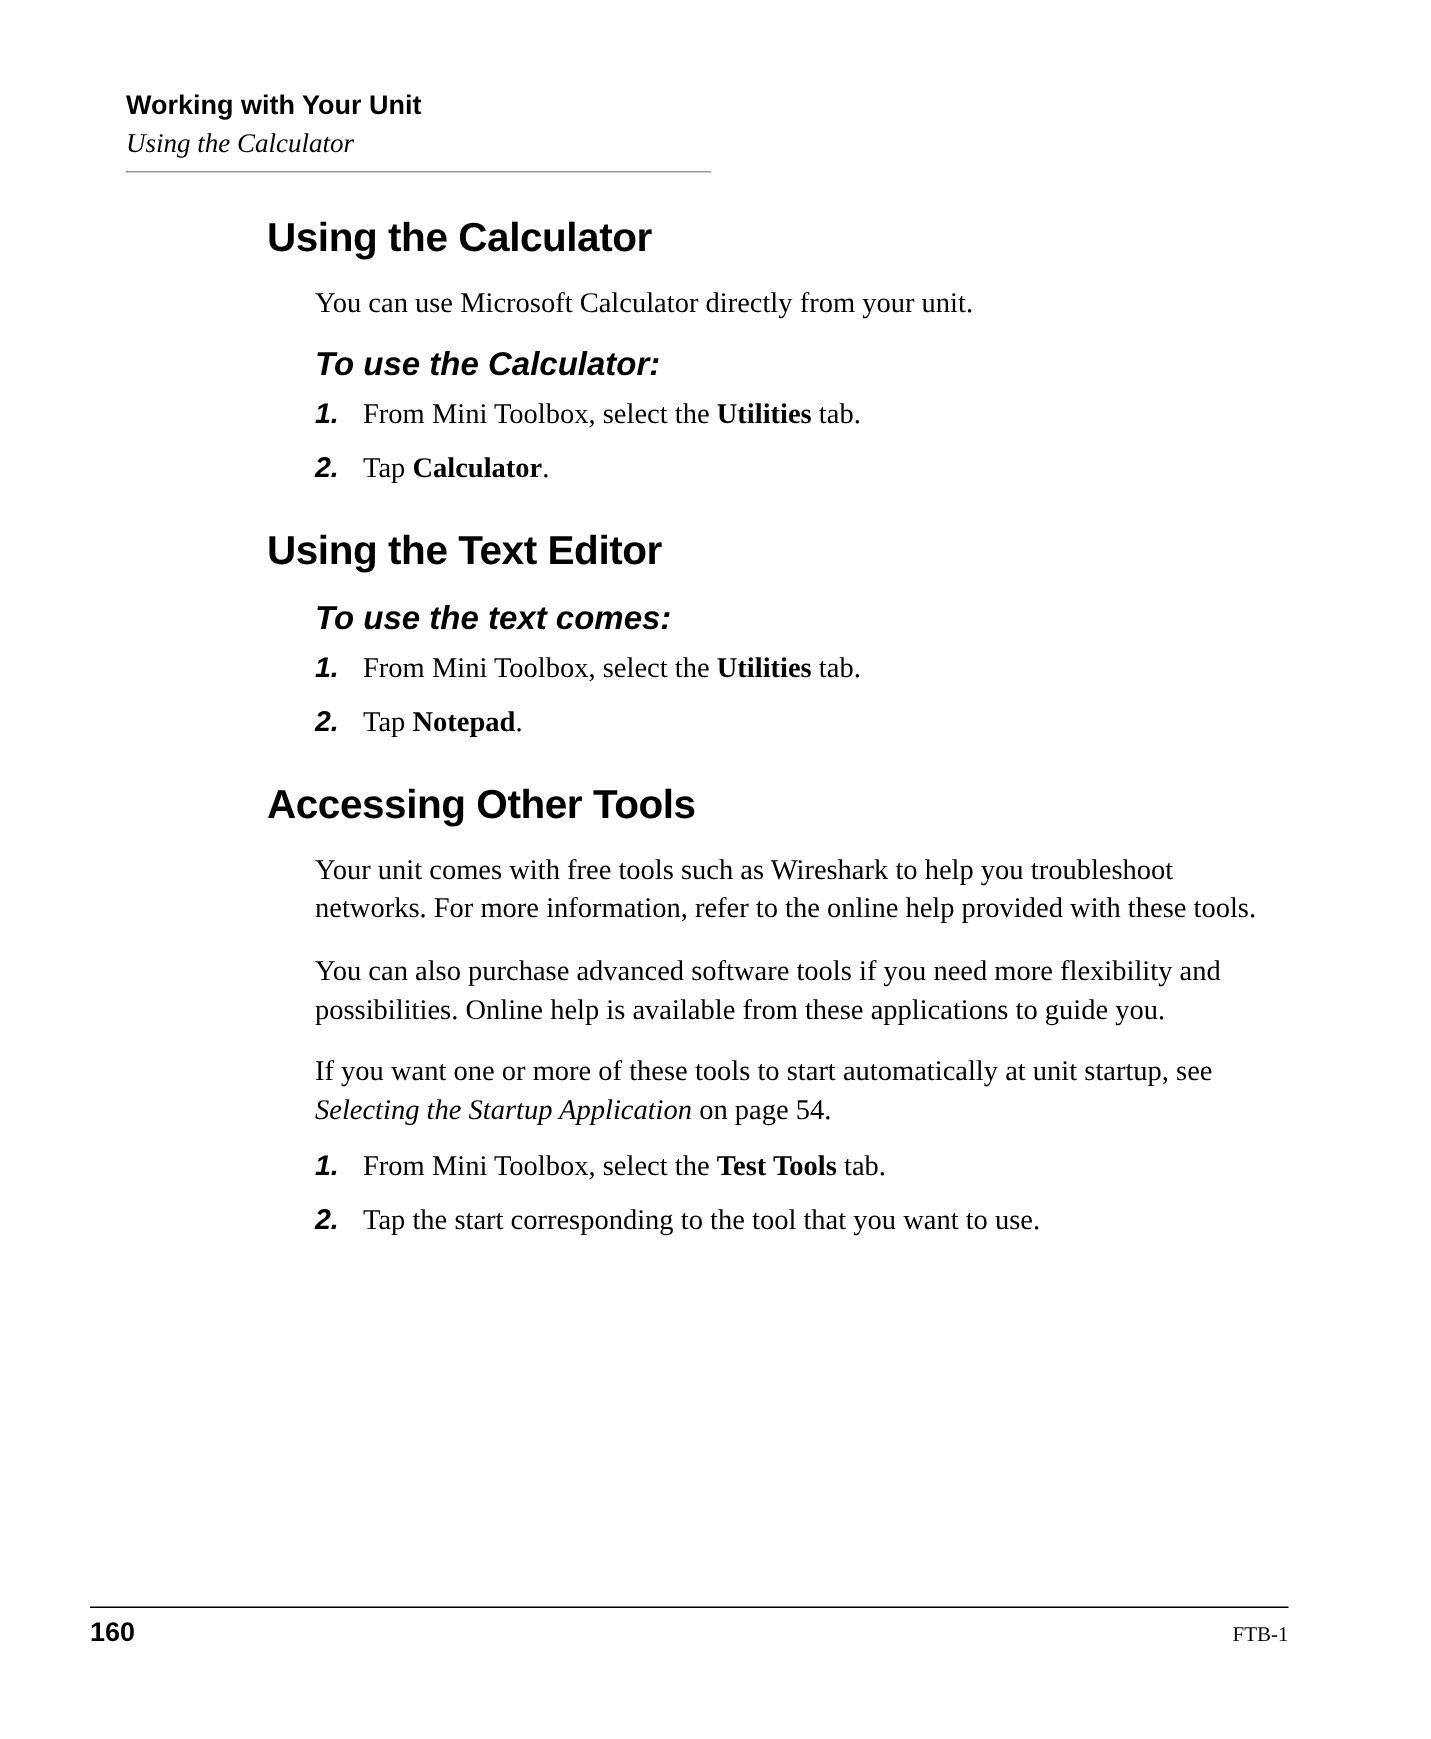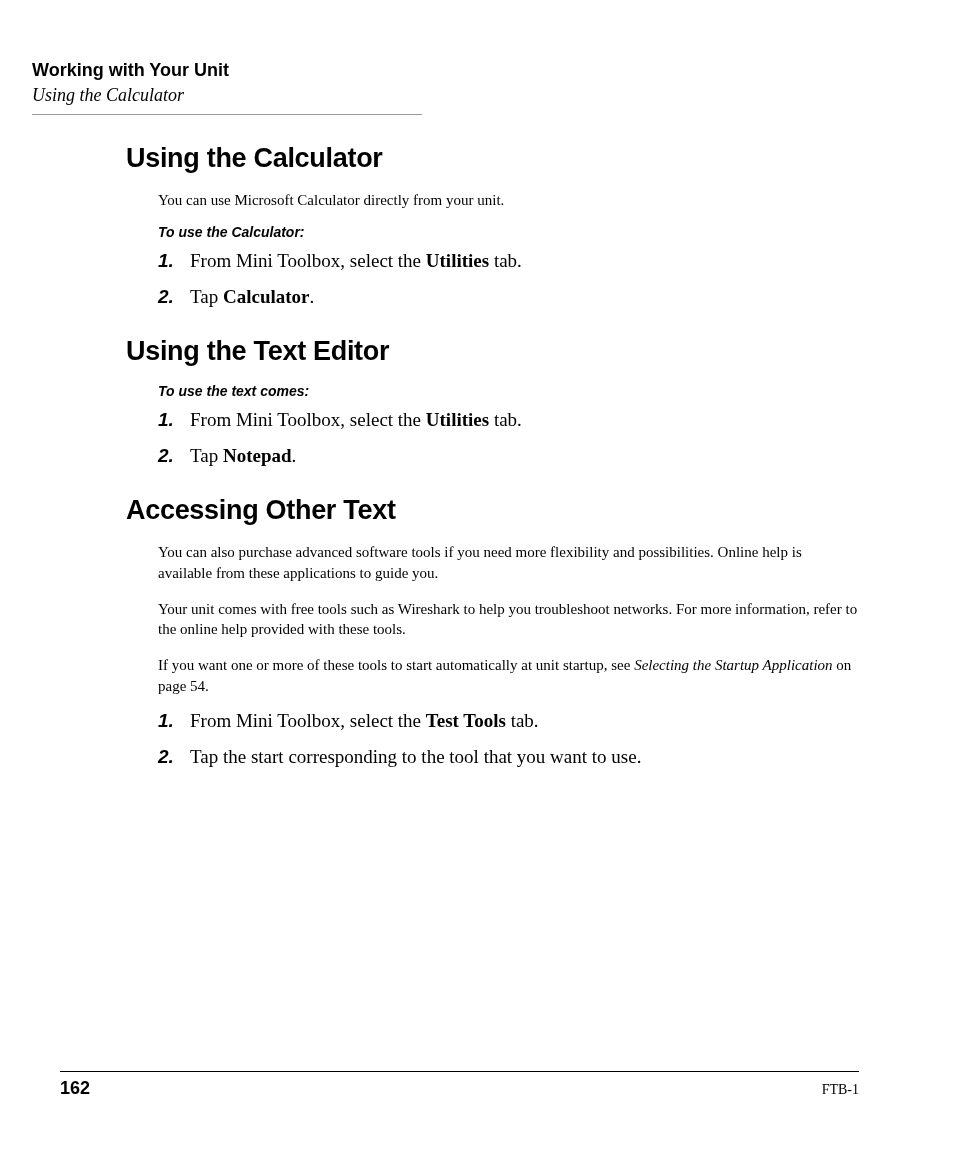--- a/index.html
+++ b/index.html
@@ -7,21 +7,21 @@
     padding: 0;
     background: #fff;
     font-family: Georgia, 'Times New Roman', serif;
     color: #000;
   }
   .page {
     width: 954px;
     height: 1159px;
     position: relative;
     box-sizing: border-box;
-    padding: 60px 95px 0 32px;
+    padding: 60px 95px 0 84px;
   }
   .running-head {
     font-family: Arial, Helvetica, sans-serif;
     font-weight: 700;
     font-size: 18px;
     margin: 0;
   }
   .running-sub {
     font-style: italic;
     font-size: 18px;
@@ -38,30 +38,30 @@
     padding-right: 0;
   }
   h1.section {
     font-family: Arial, Helvetica, sans-serif;
     font-weight: 800;
     font-size: 27px;
     margin: 0 0 16px 0;
     letter-spacing: -0.3px;
   }
   .body-text {
-    font-size: 15px;
+    font-size: 19px;
     line-height: 1.35;
     margin: 16px 0 14px 0;
     padding-left: 32px;
   }
   .sub-head {
     font-family: Arial, Helvetica, sans-serif;
     font-weight: 700;
     font-style: italic;
-    font-size: 14px;
+    font-size: 22px;
     margin: 0 0 10px 0;
     padding-left: 32px;
   }
   .steps {
     padding-left: 32px;
     margin-bottom: 28px;
   }
   .step {
     display: flex;
     align-items: baseline;
@@ -144,23 +144,23 @@
         </span>
       </div>
       <div class="step">
         <span class="step-num">2.</span>
         <span class="step-body">
           <span>Tap </span><span class="b">Notepad</span><span>.</span>
         </span>
       </div>
     </div>
 
-    <h1 class="section">Accessing Other Text</h1>
+    <h1 class="section">Accessing Other Tools</h1>
+    <p class="body-text">Your unit comes with free tools such as Wireshark to help you troubleshoot networks. For more information, refer to the online help provided with these tools.</p>
     <p class="body-text">You can also purchase advanced software tools if you need more flexibility and possibilities. Online help is available from these applications to guide you.</p>
-    <p class="body-text">Your unit comes with free tools such as Wireshark to help you troubleshoot networks. For more information, refer to the online help provided with these tools.</p>
     <p class="body-text">
       <span>If you want one or more of these tools to start automatically at unit startup, see </span><span class="i">Selecting the Startup Application</span><span> on page 54.</span>
     </p>
     <div class="steps">
       <div class="step">
         <span class="step-num">1.</span>
         <span class="step-body">
           <span>From Mini Toolbox, select the </span><span class="b">Test Tools</span><span> tab.</span>
         </span>
       </div>
@@ -168,18 +168,18 @@
         <span class="step-num">2.</span>
         <span class="step-body">Tap the start corresponding to the tool that you want to use.</span>
       </div>
     </div>
 
   </div>
 
   <div class="footer">
     <hr class="footer-rule">
     <div class="footer-row">
-      <span class="page-num">162</span>
+      <span class="page-num">160</span>
       <span class="doc-code">FTB-1</span>
     </div>
   </div>
 
 </div>
 
 </body></html>

